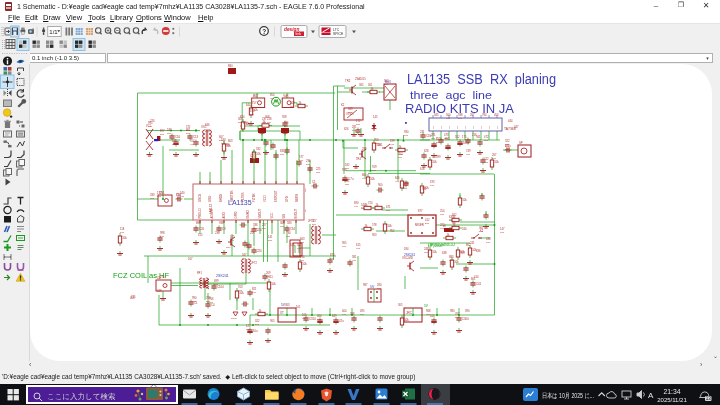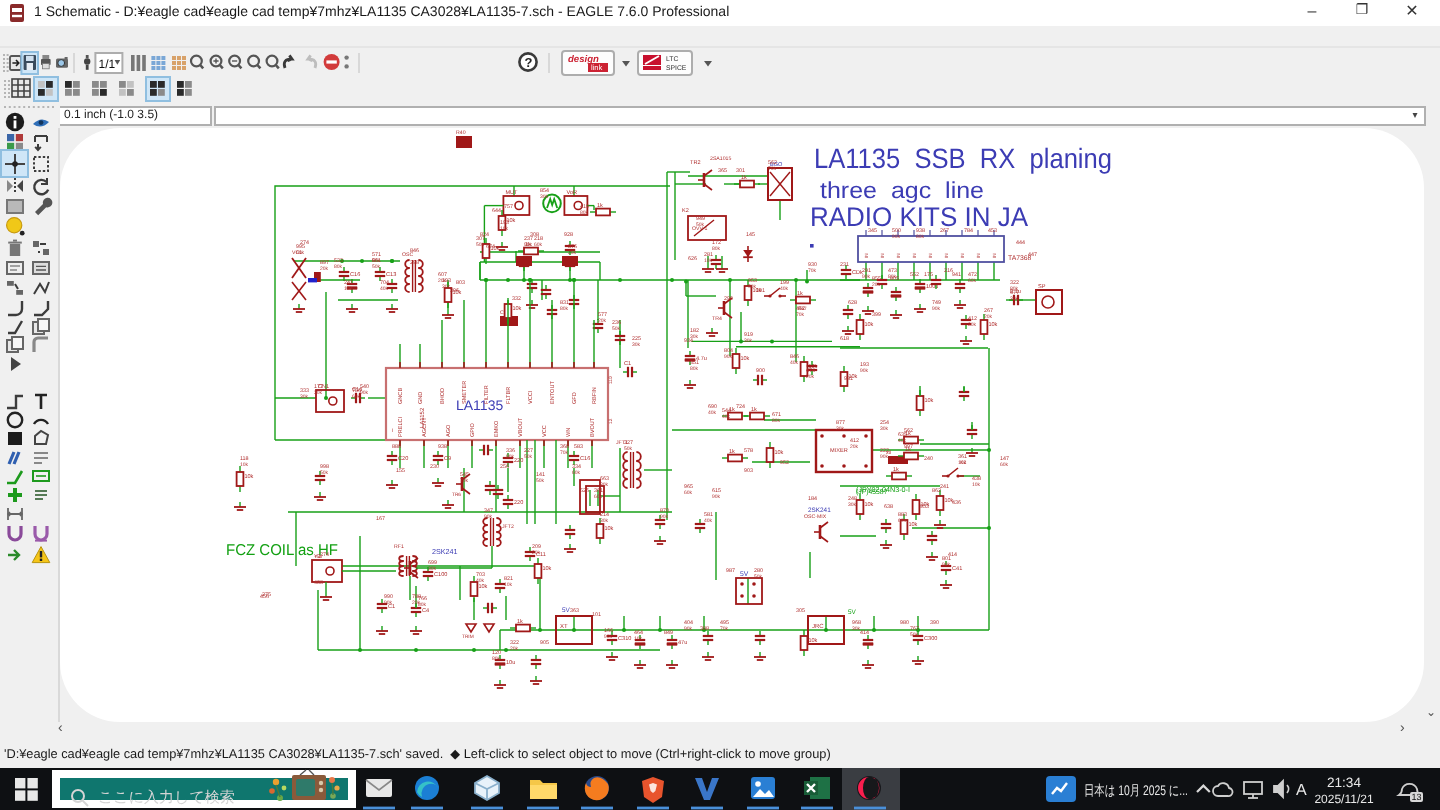--- a/index.html
+++ b/index.html
@@ -16,37 +16,48 @@
 #coord { position:absolute; left:29px; top:1px; width:77px; height:10px; background:#fff; border:1px solid #b0b0b0; font-size:6px; color:#222; padding-left:2px; line-height:8px;}
 #cmdline { position:absolute; left:107px; top:1px; width:606px; height:10px; background:#fff; border:1px solid #b0b0b0; }
 #cmdarrow { position:absolute; right:0px; top:0px; width:9px; height:9px; font-size:5px; color:#444; text-align:center; line-height:9px;}
 #sidebar { position:absolute; left:0; top:52px; width:30px; height:317px; background:#f0f0f0; }
 #canvas { position:absolute; left:30px; top:64px; width:682px; height:297px; background:#ffffff;border-radius:30px; }
 #vscroll { position:absolute; left:712px; top:64px; width:8px; height:297px; background:#f0f0f0;}
 #hscroll { position:absolute; left:0px; top:361px; width:720px; height:9px; background:#f0f0f0; }
 #statusbar { position:absolute; left:0; top:370px; width:720px; height:14px; background:#f0f0f0; font-size:6.4px; color:#1a1a1a;}
 #statusbar .st { position:absolute; left:2px; top:3px; }
 #taskbar { position:absolute; left:0; top:384px; width:720px; height:21px; background:#0e1013; }
-#searchbox { position:absolute; left:26px; top:1px; width:152px; height:19px; background:#0f766e; border:4px solid #ffffff; }
+#searchbox { position:absolute; left:26px; top:1px; width:152px; height:19px; background:#4c1d95; border:2px solid #ffffff; }
 #searchbox .stext { position:absolute; left:19px; top:5px; font-size:7.5px; color:#d5d5d5; }
 #searchbox svg { position:absolute; left:4px; top:4px; }
 </style>
 </head>
 <body>
 <div id="app">
   <div id="titlebar">
     <svg style="position:absolute;left:4px;top:2px" width="9" height="9" viewBox="0 0 9 9">
         <rect x="1" y="0" width="7" height="9" rx="1" fill="#8a2a2a"></rect>
         <rect x="2" y="2" width="5" height="2" fill="#fff"></rect>
         <rect x="2" y="5.4" width="5" height="1.2" fill="#fff"></rect>
       </svg>
     <span class="ttext">1 Schematic - D:¥eagle cad¥eagle cad temp¥7mhz¥LA1135 CA3028¥LA1135-7.sch - EAGLE 7.6.0 Professional</span>
     <span class="winbtn" style="left:649px;">–</span>
     <span class="winbtn" style="left:674px; font-size:7px;">❐</span>
     <span class="winbtn" style="left:699px;">✕</span>
+  </div>
+  <div id="menubar">
+    <span style="left:8px;"><u>F</u>ile</span>
+    <span style="left:25px;"><u>E</u>dit</span>
+    <span style="left:43px;"><u>D</u>raw</span>
+    <span style="left:66px;"><u>V</u>iew</span>
+    <span style="left:88px;"><u>T</u>ools</span>
+    <span style="left:110px;"><u>L</u>ibrary</span>
+    <span style="left:136px;"><u>O</u>ptions</span>
+    <span style="left:164px;"><u>W</u>indow</span>
+    <span style="left:198px;"><u>H</u>elp</span>
   </div>
   <div id="tb1">
       <svg width="720" height="15" style="position:absolute;left:0;top:0">
         <g fill="none" stroke="#b5b5b5">
           <path d="M2 3 v9 M3.8 3 v9" stroke-dasharray="1,1"></path>
         </g>
         <g transform="translate(5,3.5)">
           <rect x="0" y="0.5" width="5.5" height="7" rx="0.8" fill="#eaeaea" stroke="#555" stroke-width="0.9"></rect>
           <path d="M1.2 4 h3 M3 2.5 L4.4 4 L3 5.5" stroke="#222" stroke-width="0.8" fill="none"></path>
         </g>

